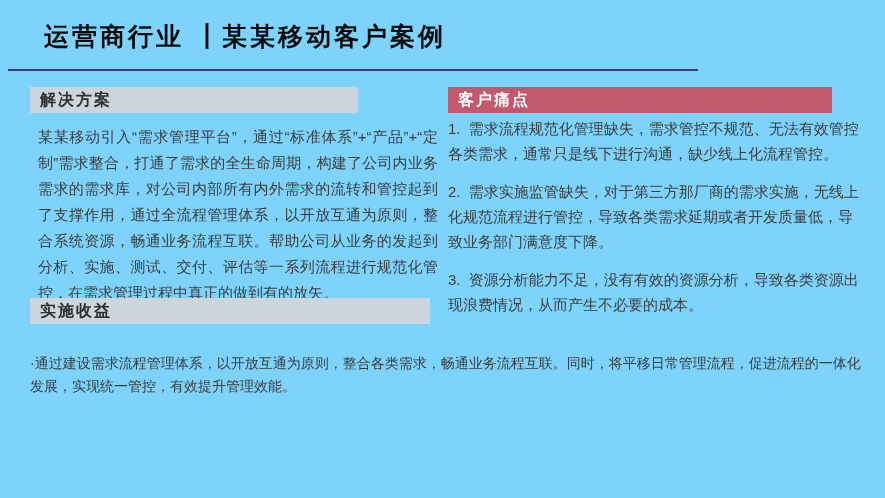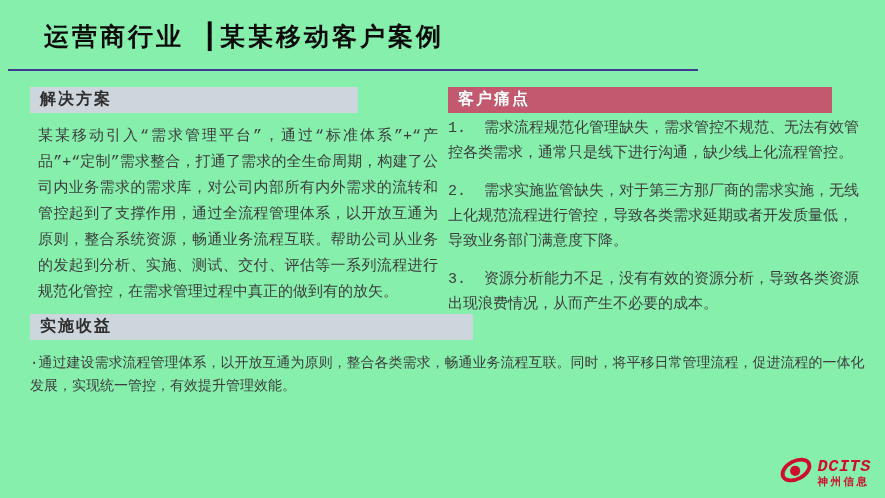--- a/index.html
+++ b/index.html
@@ -1,21 +1,21 @@
 <!DOCTYPE html>
 <html><head>
 <meta charset="utf-8">
 <style>
   html,body{margin:0;padding:0;background:#ffffff;}
   .slide{
     position:relative;
     width:885px;height:498px;
-    background:#86efac;
+    background:#7dd3fc;
     overflow:hidden;
-    font-family:Liberation Mono, monospace;
+    font-family:Liberation Sans, sans-serif;
     color:#3d3d3d;
   }
   
   .page-title{
     position:absolute;left:44px;top:20px;margin:0;
     font-size:25px;font-weight:bold;color:#0a0a0a;
     letter-spacing:3px;white-space:nowrap;
   }
   .title-rule{
     position:absolute;left:8px;top:69px;
@@ -24,21 +24,21 @@
   
   .sec-header{
     position:absolute;height:26px;line-height:26px;
     font-size:16px;font-weight:bold;letter-spacing:2px;
     padding-left:10px;box-sizing:border-box;
   }
   .sec-header.gray{background:#cdd6dc;color:#2e2e2e;}
   .sec-header.rose{background:#c2596e;color:#ffffff;}
   .hdr-solution{left:30px;top:87px;width:328px;}
   .hdr-pains{left:448px;top:87px;width:384px;}
-  .hdr-benefits{left:30px;top:314px;width:443px;}
+  .hdr-benefits{left:30px;top:298px;width:400px;}
   
   .solution-body{
     position:absolute;left:30px;top:116px;width:400px;margin:8px;
     font-size:15px;line-height:26px;color:#3d3d3d;
     text-align:justify;white-space:pre-wrap;
   }
   .pains-body{
     position:absolute;left:448px;top:116px;width:412px;
   }
   .pain-item{
@@ -91,26 +91,14 @@
     <p class="pain-item">3.  资源分析能力不足，没有有效的资源分析，导致各类资源出现浪费情况，从而产生不必要的成本。</p>
   </div>
 
   <div class="sec-header gray hdr-benefits">
     <span>实施收益</span>
   </div>
   <div class="benefits-body">
     <p class="benefit-item">·通过建设需求流程管理体系，以开放互通为原则，整合各类需求，畅通业务流程互联。同时，将平移日常管理流程，促进流程的一体化发展，实现统一管控，有效提升管理效能。</p>
   </div>
 
-  <div class="logo">
-    <span>
-      <svg width="34" height="34" viewBox="0 0 40 40" aria-hidden="true">
-        <ellipse cx="20" cy="20" rx="17" ry="10.5" fill="none" stroke="#ce0e2d" stroke-width="4.5" transform="rotate(-28 20 20)"></ellipse>
-        <circle cx="19" cy="21" r="6" fill="#ce0e2d"></circle>
-      </svg>
-    </span>
-    <span class="logo-text">
-      <span class="logo-brand">DCITS</span>
-      <span class="logo-company">神州信息</span>
-    </span>
-  </div>
 
 </div>
 
 </body></html>

